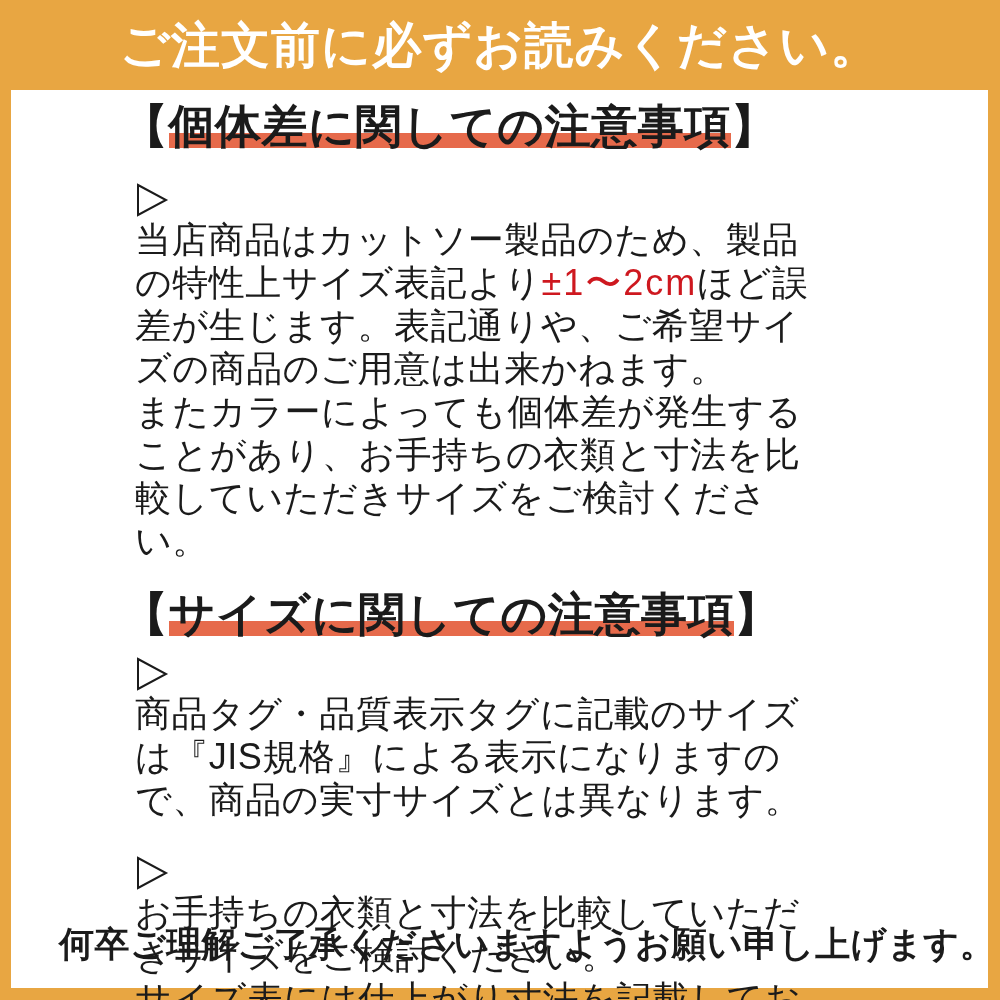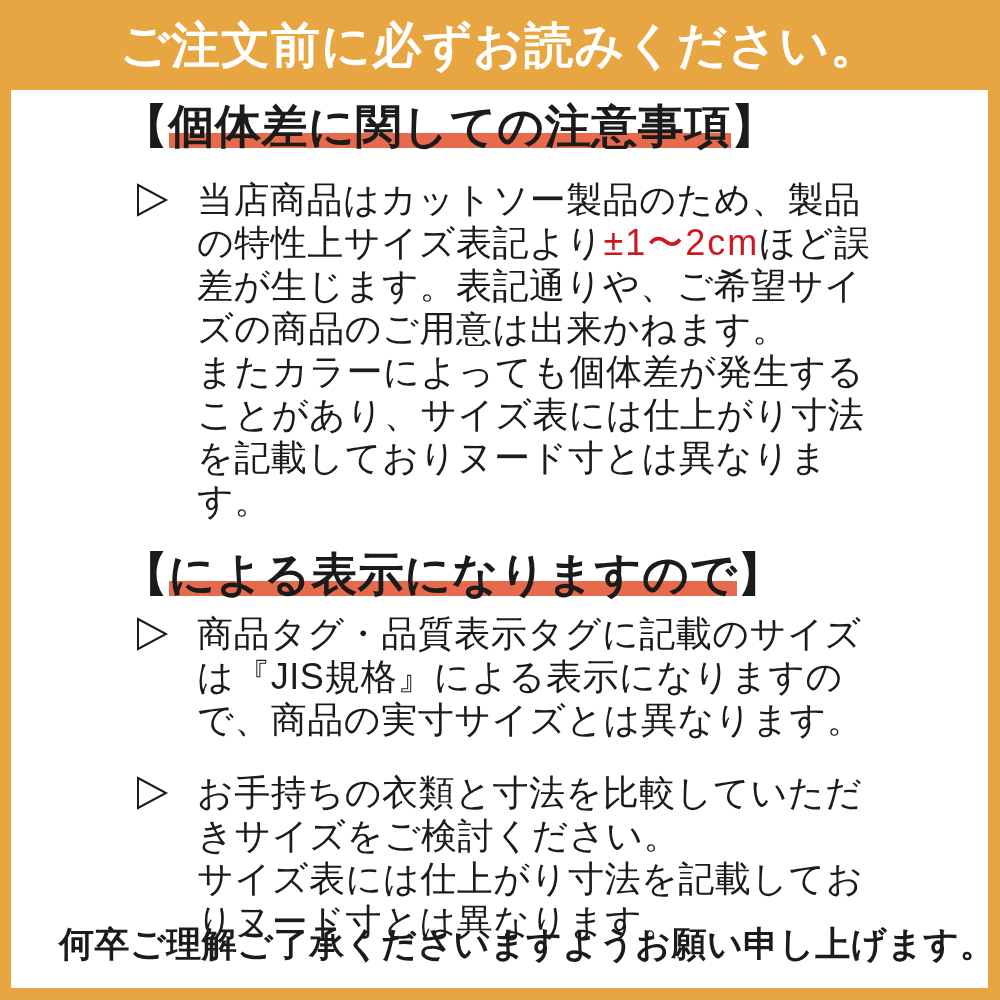--- a/index.html
+++ b/index.html
@@ -31,21 +31,21 @@
     margin:10px 0 0 111px;
     font-size:46px;font-weight:bold;line-height:52px;
     white-space:nowrap;letter-spacing:0.5px;
   }
   .heading-inner{
     background:linear-gradient(to bottom,
       rgba(0,0,0,0) 64%, #E66A4B 64%, #E66A4B 93%, rgba(0,0,0,0) 93%);
   }
   .bullet-row{
     display:flex;align-items:flex-start;
-    margin-left:124px;margin-right:60px;
+    margin-left:124px;margin-right:60px;flex-direction:column;
   }
   .bullet-row.first{margin-top:26px;}
   .tri{
     flex:none;width:34px;height:36px;margin-top:4px;margin-right:28px;
   }
   .btext{
     font-size:36px;line-height:43px;letter-spacing:0.5px;
     width:700px;
     word-break:break-all;
   }
@@ -75,26 +75,26 @@
     <div class="section-heading">
       <span>【</span><span class="heading-inner">個体差に関しての注意事項</span><span>】</span>
     </div>
 
     <div class="bullet-row first">
       <svg class="tri" viewBox="0 0 34 36">
         <path d="M3 3 L31 18 L3 33 Z" fill="none" stroke="#1B1B1B" stroke-width="2" stroke-linejoin="miter"></path>
       </svg>
       <div class="btext">
         <span>当店商品はカットソー製品のため、製品の特性上サイズ表記より</span><span class="hl-red">±1〜2cm</span><span>ほど誤差が生じます。表記通りや、ご希望サイズの商品のご用意は出来かねます。</span>
-        <div>またカラーによっても個体差が発生することがあり、サイズ表には仕上がり寸法を記載しておりヌード寸とは異なります。</div>
+        <div>またカラーによっても個体差が発生することがあり、お手持ちの衣類と寸法を比較していただきサイズをご検討ください。</div>
       </div>
     </div>
 
     <div class="section-heading mt-h2">
-      <span>【</span><span class="heading-inner">による表示になりますので</span><span>】</span>
+      <span>【</span><span class="heading-inner">サイズに関しての注意事項</span><span>】</span>
     </div>
 
     <div class="bullet-row mt-b21">
       <svg class="tri" viewBox="0 0 34 36">
         <path d="M3 3 L31 18 L3 33 Z" fill="none" stroke="#1B1B1B" stroke-width="2" stroke-linejoin="miter"></path>
       </svg>
       <div class="btext">
         <span>商品タグ・品質表示タグに記載のサイズは『JIS規格』による表示になりますので、商品の実寸サイズとは異なります。</span>
       </div>
     </div>

